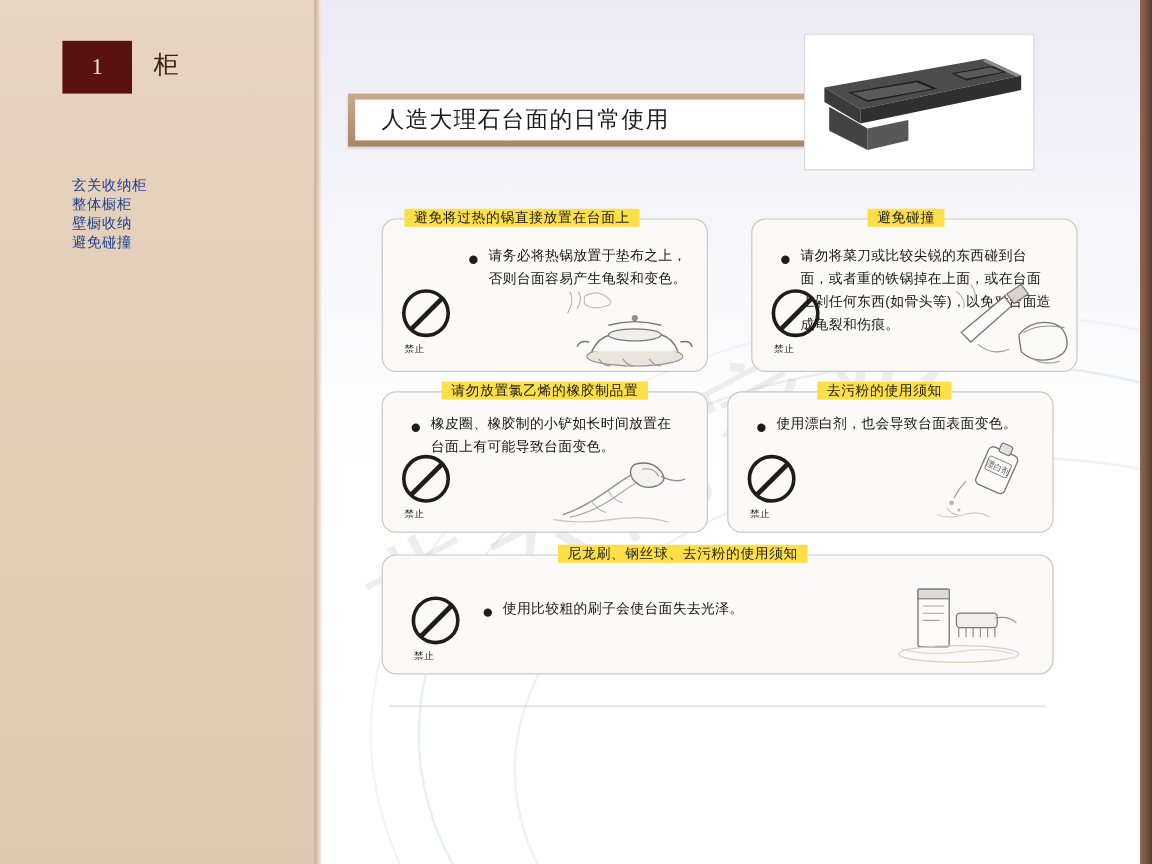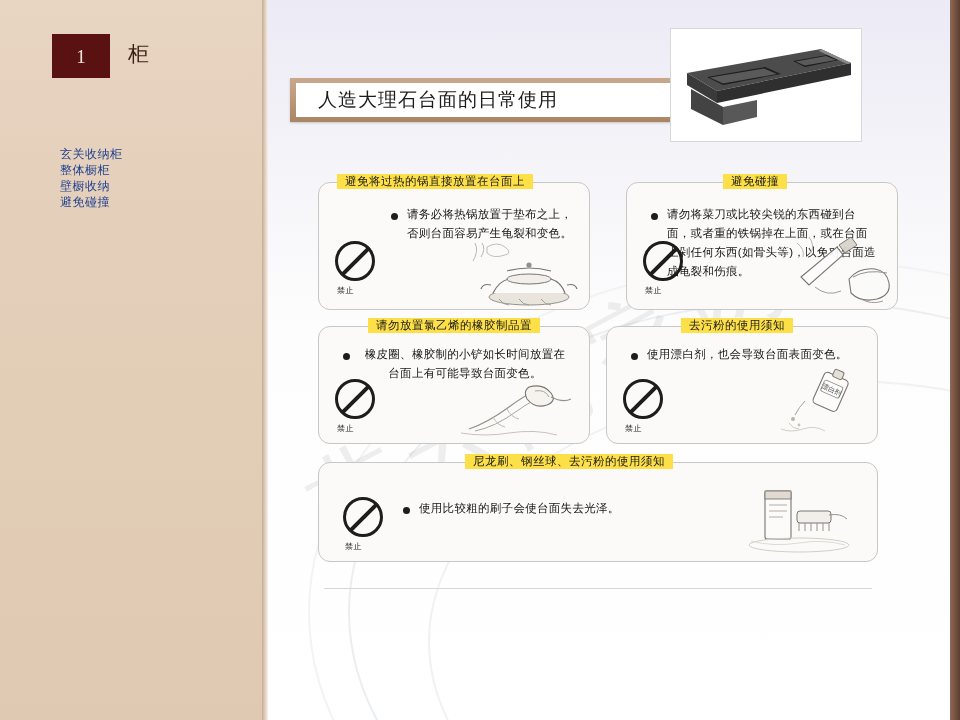--- a/index.html
+++ b/index.html
@@ -302,21 +302,21 @@
           <path d="M66 66 q10 6 22 2" fill="none" stroke="#9a948c" stroke-width="1"></path>
           <path d="M2 10 q8 6 6 14 M14 4 q6 8 2 16" fill="none" stroke="#b4aea6" stroke-width="1"></path>
         </svg>
       </div>
 
       <div class="card" style="left:0px; top:156px; width:272px; height:118px;">
         <div class="card-legend" style="left:37px;margin-left:12px;">请勿放置氯乙烯的橡胶制品置</div>
         <div class="prohibit" style="left:16px; top:52px;"></div>
         <div class="prohibit-label" style="left:18px; top:96px;">禁止</div>
         <div class="bullet" style="left:24px; top:26px;"></div>
-        <div class="card-text" style="left:40px; top:18px; width:212px;text-align:center;">橡皮圈、橡胶制的小铲如长时间放置在台面上有可能导致台面变色。</div>
+        <div class="card-text" style="left:40px; top:18px; width:212px;">橡皮圈、橡胶制的小铲如长时间放置在台面上有可能导致台面变色。</div>
 
         <svg class="sketch" style="left:140px; top:54px;" width="120" height="58" viewBox="0 0 120 58">
           <path d="M10 48 q18 -6 40 -22 q16 -12 30 -18" fill="none" stroke="#8d8881" stroke-width="1.2"></path>
           <path d="M16 50 q20 -4 42 -20 q16 -12 32 -16" fill="none" stroke="#a49e96" stroke-width="1"></path>
           <path d="M70 6 q14 -4 22 6 q6 8 -4 12 q-12 4 -20 -6 q-4 -8 2 -12 z" fill="#f6f3ee" stroke="#6f6a64" stroke-width="1.1"></path>
           <path d="M76 10 q10 -2 14 6" fill="none" stroke="#9a948c" stroke-width="0.9"></path>
           <path d="M92 16 q12 6 20 2" fill="none" stroke="#8d8881" stroke-width="1.1"></path>
           <path d="M2 52 q24 4 48 0 q26 -4 48 2" fill="none" stroke="#c3bdb4" stroke-width="1"></path>
           <path d="M34 36 q4 8 12 10 M48 28 q4 8 12 10" fill="none" stroke="#b4aea6" stroke-width="0.9"></path>
         </svg>

